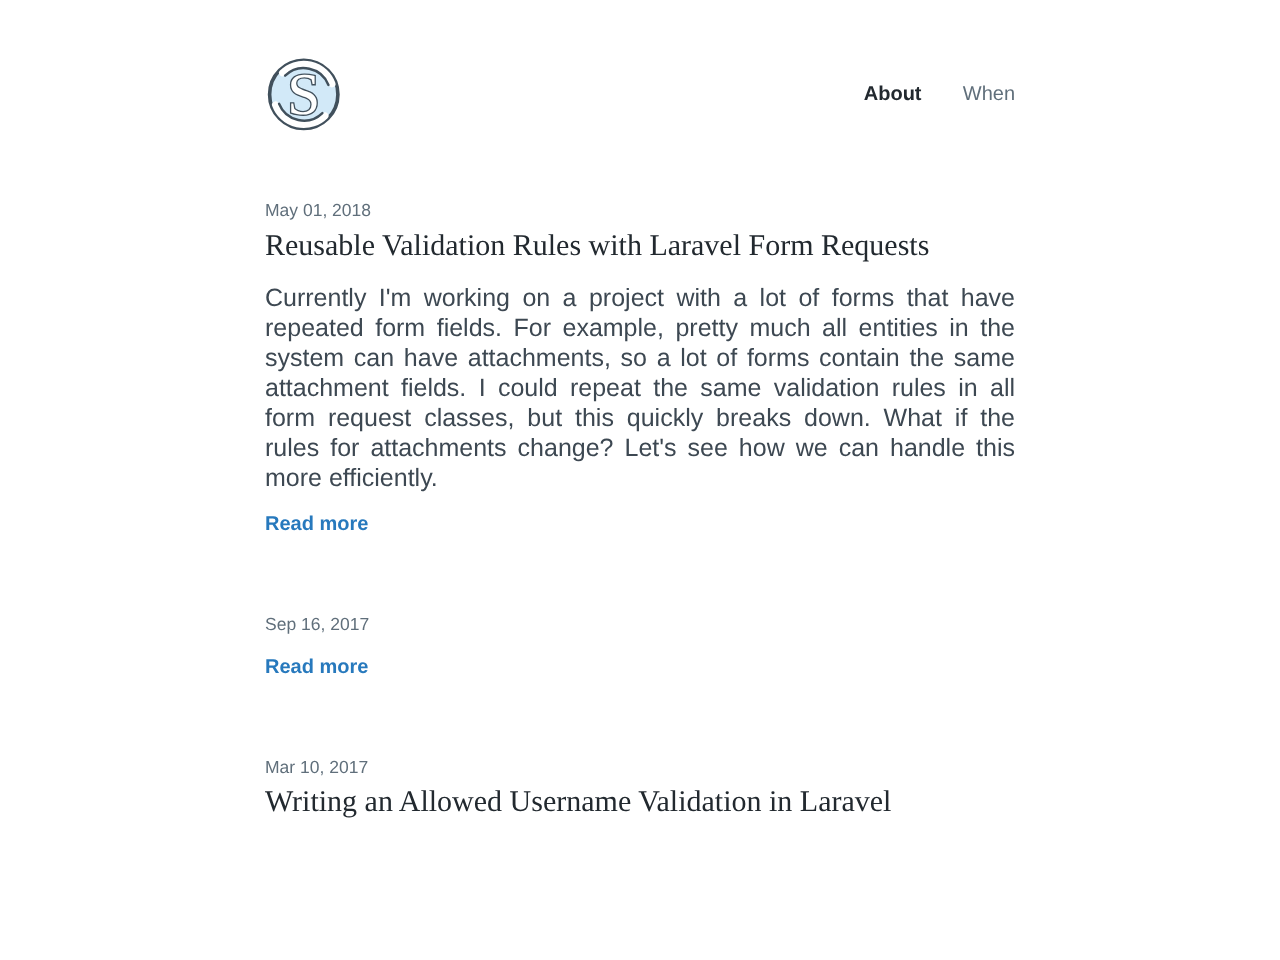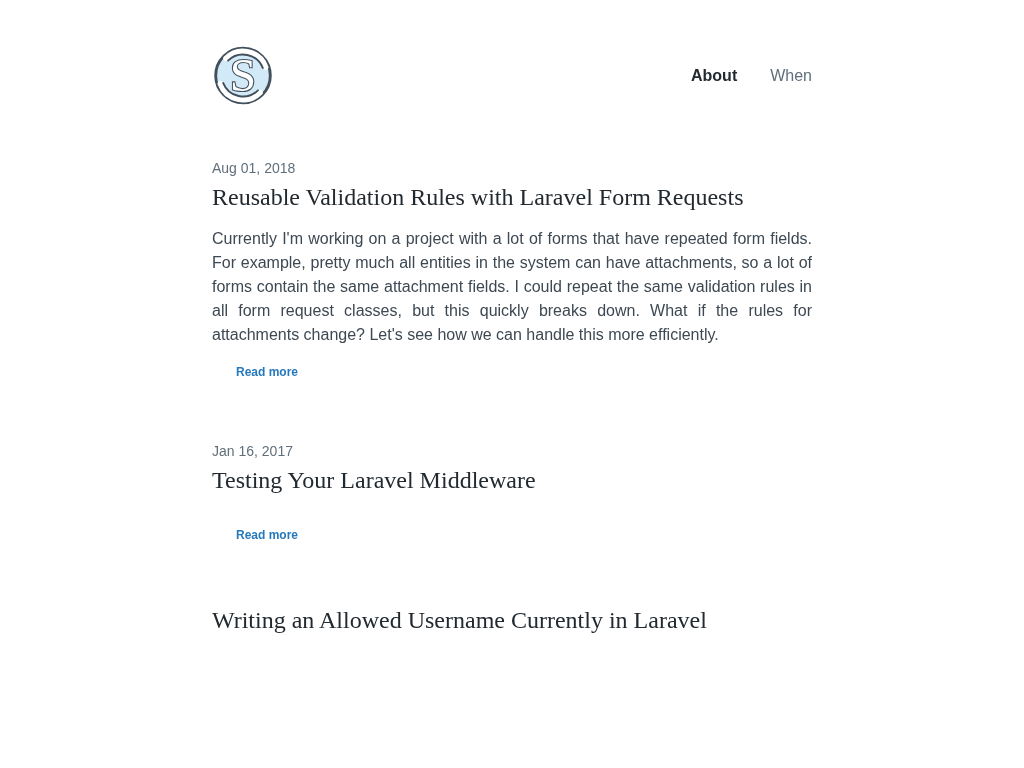--- a/index.html
+++ b/index.html
@@ -34,33 +34,32 @@
   }
   .post-title{
     font-family:"Liberation Serif","DejaVu Serif",serif;
     font-weight:400;
     font-size:24px;line-height:32px;
     color:var(--c-heading);
     margin:3px 0 14px 0;
   }
   .post-title a{color:inherit;text-decoration:none;}
   .post-excerpt{
-    font-size:16px;line-height:24px;
+    font-size:20px;line-height:24px;
     color:var(--c-text);
     text-align:justify;
     hyphens:auto;-webkit-hyphens:auto;
   }
   .read-more{
     display:inline-block;
     margin-top:13px;
-    font-size:12px;line-height:24px;
+    font-size:16px;line-height:24px;
     font-weight:700;
     color:var(--c-link);
     text-decoration:none;
-    margin-left:24px;
   }
 </style>
 </head>
 <body>
 
 <div class="container">
 
   <header class="site-header">
     <a class="logo-link" href="#">
       <svg width="62" height="63" viewBox="0 0 64 64" xmlns="http://www.w3.org/2000/svg">
@@ -74,37 +73,35 @@
     </a>
     <nav class="site-nav">
       <a class="nav-link active" href="#">About</a>
       <a class="nav-link" href="#">When</a>
     </nav>
   </header>
 
   <main class="post-list">
 
     <article class="post">
-      <div class="post-date">Aug 01, 2018</div>
+      <div class="post-date">May 01, 2018</div>
       <h2 class="post-title">
         <a href="#">Reusable Validation Rules with Laravel Form Requests</a>
       </h2>
       <p class="post-excerpt">Currently I'm working on a project with a lot of forms that have repeated form fields. For example, pretty much all entities in the system can have attachments, so a lot of forms contain the same attachment fields. I could repeat the same validation rules in all form request classes, but this quickly breaks down. What if the rules for attachments change? Let's see how we can handle this more efficiently.</p>
       <a class="read-more" href="#">Read more</a>
     </article>
 
     <article class="post">
-      <div class="post-date">Jan 16, 2017</div>
-      <h2 class="post-title">
-        <a href="#">Testing Your Laravel Middleware</a>
-      </h2>
+      <div class="post-date">Sep 16, 2017</div>
       <a class="read-more" href="#">Read more</a>
     </article>
 
     <article class="post">
+      <div class="post-date">Mar 10, 2017</div>
       <h2 class="post-title">
-        <a href="#">Writing an Allowed Username Currently in Laravel</a>
+        <a href="#">Writing an Allowed Username Validation in Laravel</a>
       </h2>
 
     </article>
 
   </main>
 </div>
 
 </body></html>

